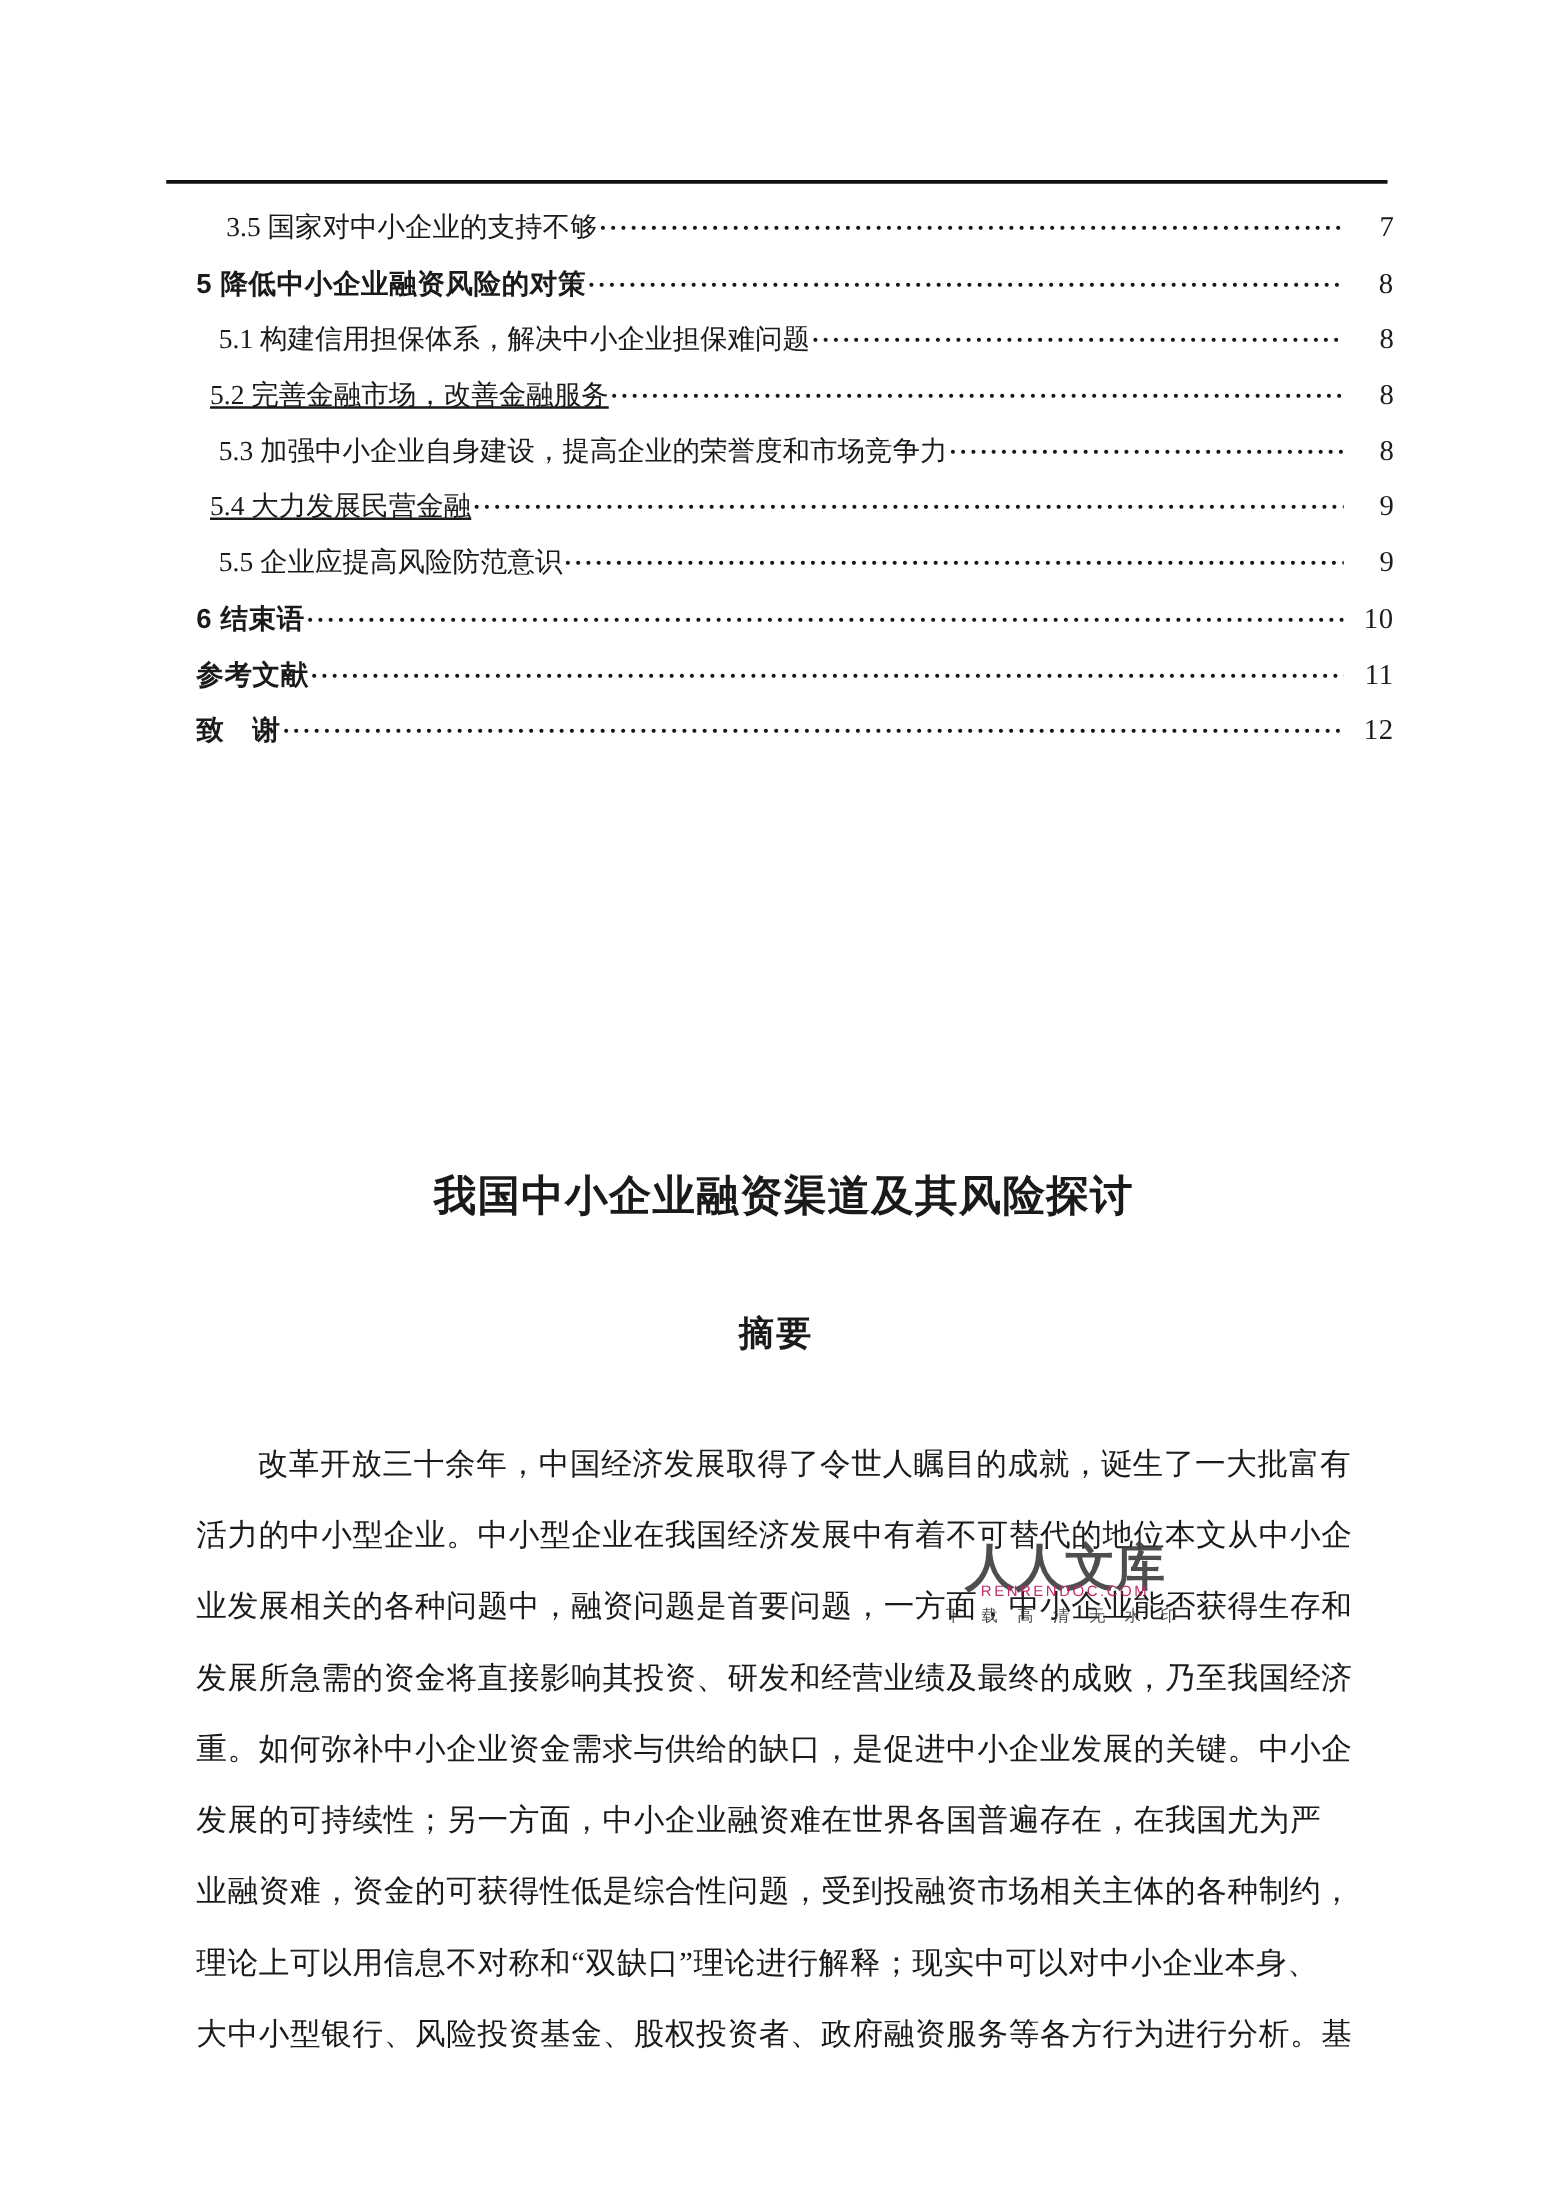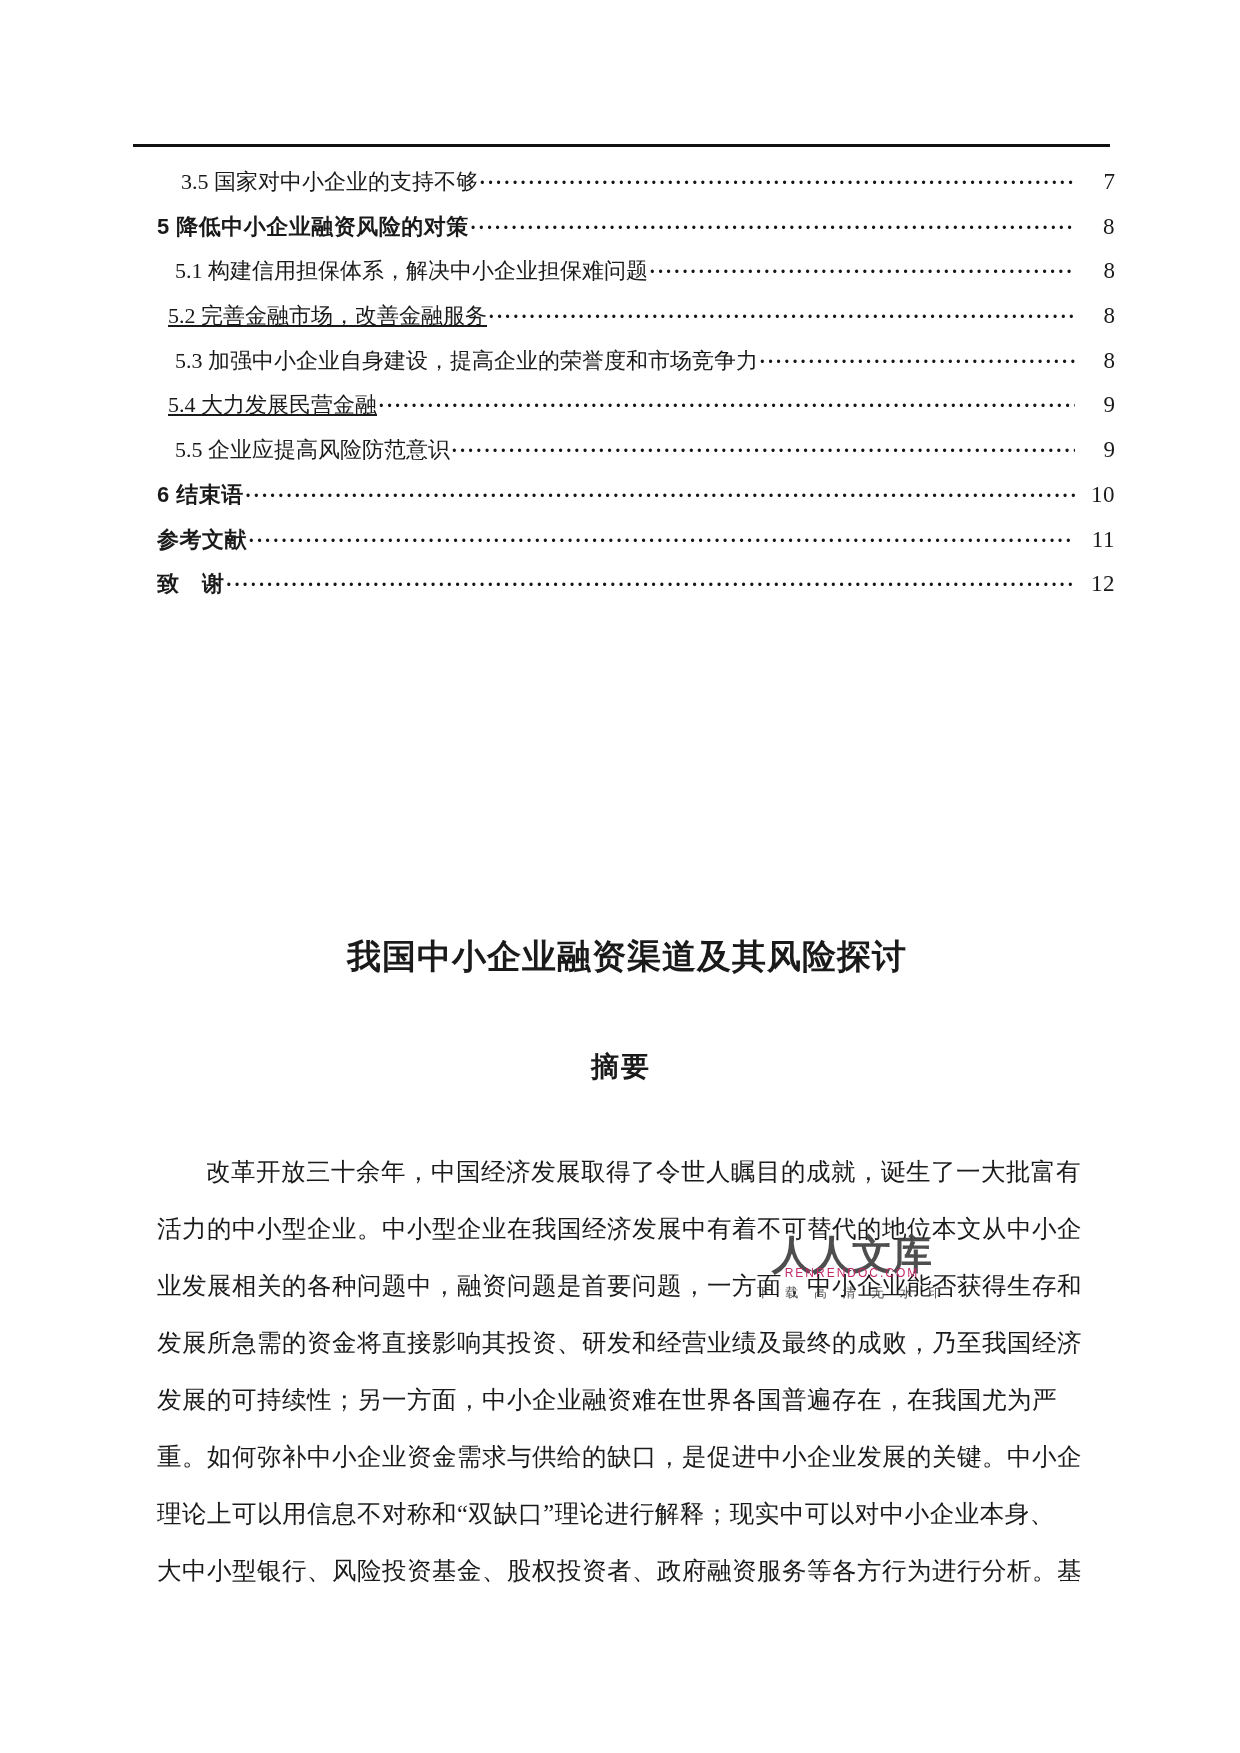--- a/index.html
+++ b/index.html
@@ -189,22 +189,23 @@
 
   <div class="doc-title">我国中小企业融资渠道及其风险探讨</div>
 
   <div class="abstract-heading">摘要</div>
 
   <div class="abstract-text">
     <div class="para-line first">改革开放三十余年，中国经济发展取得了令世人瞩目的成就，诞生了一大批富有</div>
     <div class="para-line">活力的中小型企业。中小型企业在我国经济发展中有着不可替代的地位本文从中小企</div>
     <div class="para-line">业发展相关的各种问题中，融资问题是首要问题，一方面，中小企业能否获得生存和</div>
     <div class="para-line">发展所急需的资金将直接影响其投资、研发和经营业绩及最终的成败，乃至我国经济</div>
+    <div class="para-line">重。如何弥补中小企业资金需求与供给的缺口，是促进中小企业发展的关键。中小企</div>
     <div class="para-line">发展的可持续性；另一方面，中小企业融资难在世界各国普遍存在，在我国尤为严</div>
-    <div class="para-line">重。如何弥补中小企业资金需求与供给的缺口，是促进中小企业发展的关键。中小企</div>
+    <div class="para-line">业融资难，资金的可获得性低是综合性问题，受到投融资市场相关主体的各种制约，</div>
     <div class="para-line">理论上可以用信息不对称和“双缺口”理论进行解释；现实中可以对中小企业本身、</div>
     <div class="para-line">大中小型银行、风险投资基金、股权投资者、政府融资服务等各方行为进行分析。基</div>
   </div>
 
   <div class="watermark">
     <div class="wm-brand">人人文库</div>
     <div class="wm-site">RENRENDOC.COM</div>
     <div class="wm-tagline">下 载 高 清 无 水 印</div>
   </div>
 

